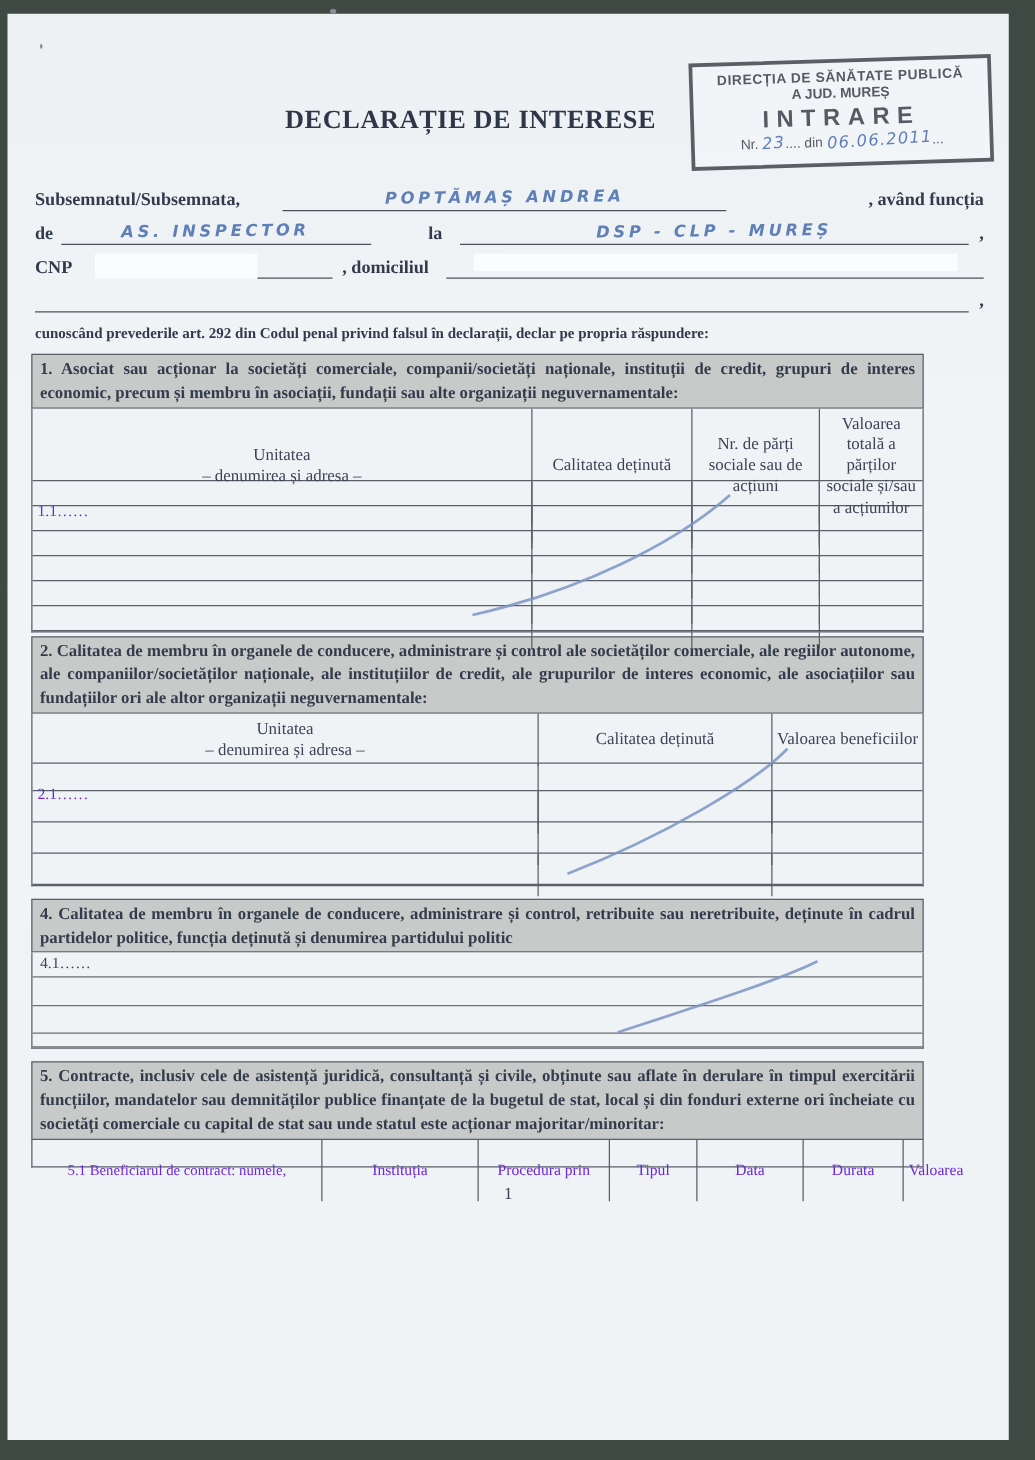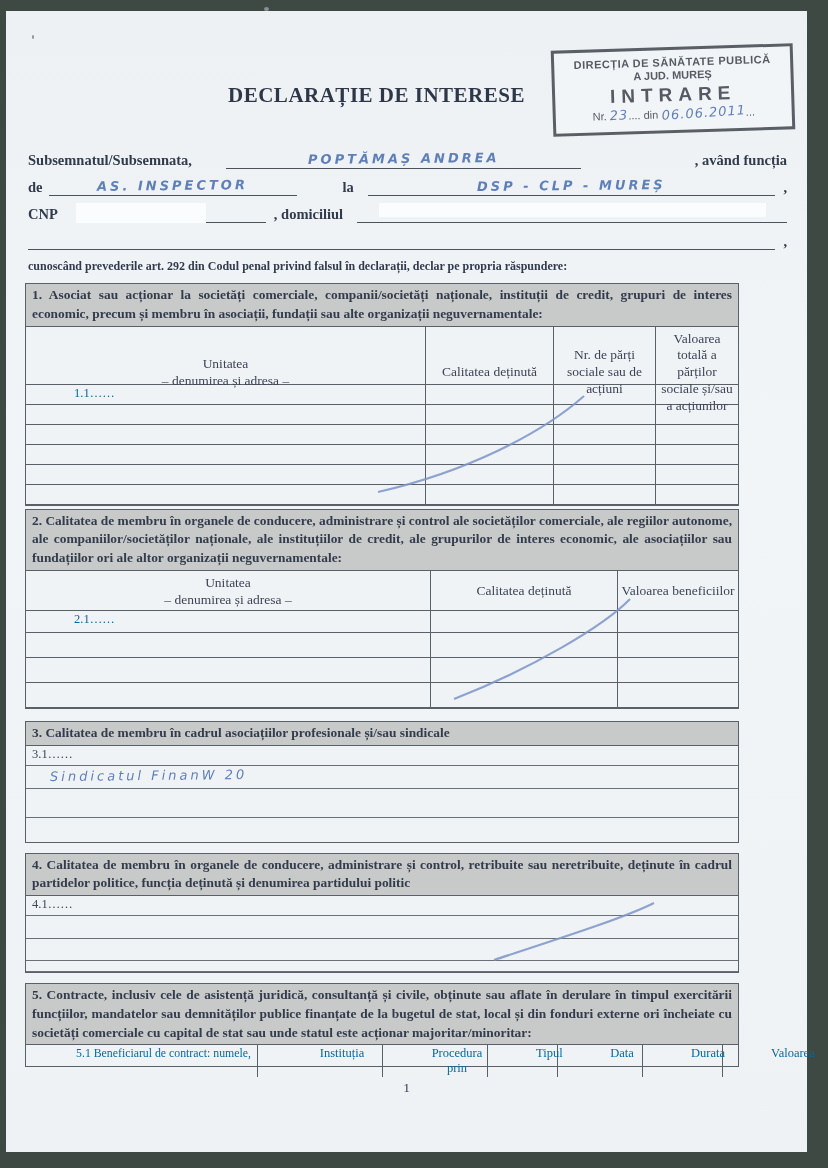--- a/index.html
+++ b/index.html
@@ -67,21 +67,21 @@
   .tbl{border:1px solid #596068;border-top:none;position:relative;box-sizing:border-box;background:#f0f3f6;}
   .thead{display:grid;border-bottom:1px solid #596068;}
   .th{
     border-right:1px solid #596068;
     display:flex;flex-direction:column;justify-content:center;align-items:center;
     font-size:13.5px;text-align:center;line-height:1.25;padding:4px 2px;color:#3c4455;
   }
   .th:last-child{border-right:none;}
   .trow{display:grid;border-bottom:1px solid #596068;}
   .trow:last-child{border-bottom:none;}
-  .td{border-right:1px solid #596068;font-size:12.5px;padding:1px 4px;color:#0369a1;margin-left:44px;}
+  .td{border-right:1px solid #596068;font-size:12.5px;padding:17px 4px;color:#6d28d9;}
   .td:last-child{border-right:none;}
   .g4{grid-template-columns:400px 128px 102px 1fr;}
   .g3{grid-template-columns:405px 187px 1fr;}
   .g7{grid-template-columns:232px 125px 105px 70px 85px 80px 1fr;}
   .r19{height:19px;}
   .r21{height:21px;}
   .r24{height:24px;}
   .fullrow{border-bottom:1px solid #6a7076;font-size:12.5px;padding:1px 6px;color:#3c4455;}
   .fullrow:last-child{border-bottom:none;}
   .stroke-svg{position:absolute;left:0;pointer-events:none;}
@@ -221,29 +221,20 @@
           <div class="td"></div>
           <div class="td"></div>
           <div class="td"></div>
         </div>
       <svg class="stroke-svg" style="top:0;" width="780" height="133">
         <path d="M 428 128 C 505 98 578 55 604 28" stroke="#7b94c6" stroke-width="2.2" fill="none" opacity="0.85"></path>
       </svg>
     </div>
   </div>
 
-  <div class="sect" style="margin-top:12px;">
-    <div class="band">3. Calitatea de membru în cadrul asociațiilor profesionale și/sau sindicale</div>
-    <div class="tbl">
-      <div class="fullrow" style="height:17px;"><span>3.1……</span></div>
-      <div class="fullrow" style="height:20px;"><span class="hw hw-name" style="margin-left:18px;">Sindicatul   FinanW 20</span></div>
-      <div class="fullrow" style="height:26px;"></div>
-      <div class="fullrow" style="height:22px;"></div>
-    </div>
-  </div>
 
   <div class="sect" style="margin-top:10px;">
     <div class="band">4. Calitatea de membru în organele de conducere, administrare și control, retribuite sau neretribuite, deținute în cadrul partidelor politice, funcția deținută și denumirea partidului politic</div>
     <div class="tbl">
       <div class="fullrow" style="height:17px;"><span>4.1……</span></div>
       <div class="fullrow" style="height:20px;"></div>
       <div class="fullrow" style="height:19px;"></div>
       <div class="fullrow" style="height:8px;"></div>
       <svg class="stroke-svg" style="top:0;" width="780" height="68">
         <path d="M 468 64 C 535 42 598 22 628 7" stroke="#7b94c6" stroke-width="2.2" fill="none" opacity="0.85"></path>

